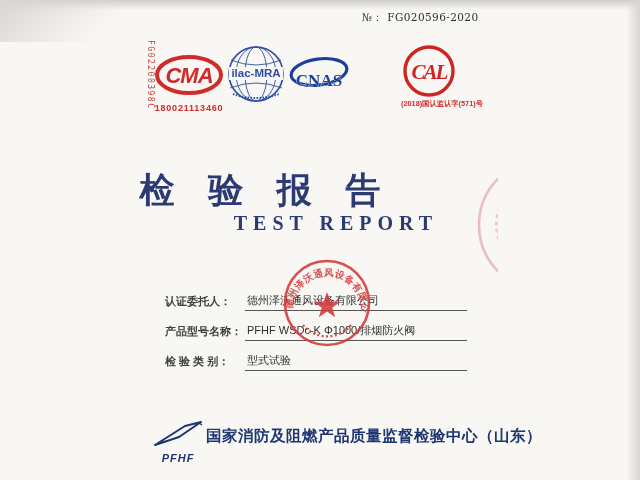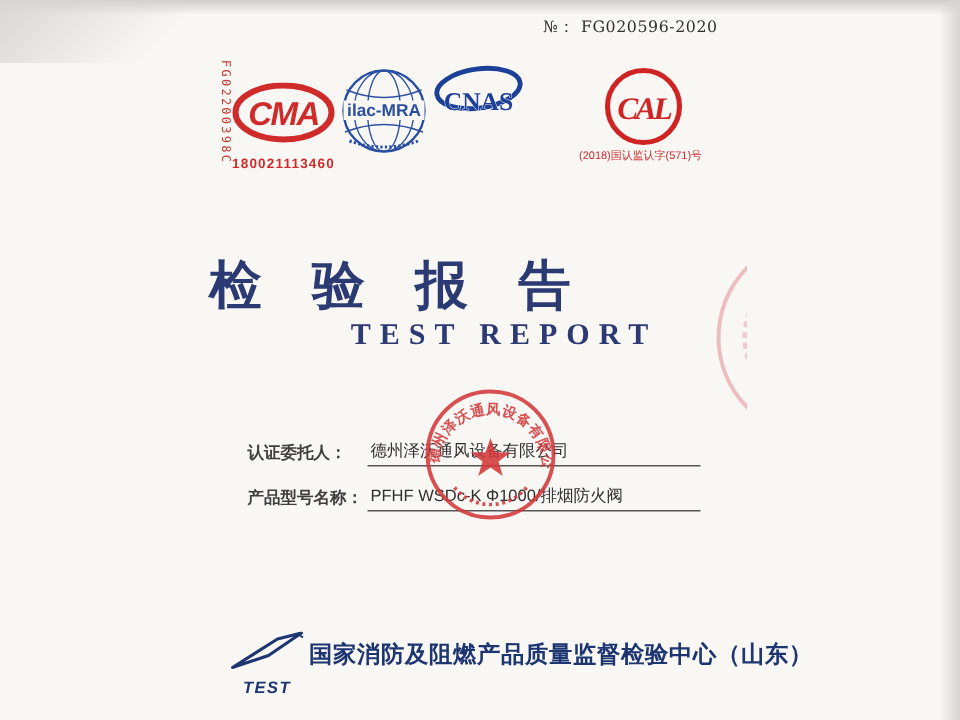--- a/index.html
+++ b/index.html
@@ -23,27 +23,27 @@
 
   .side-serial { position:absolute; left:146px; top:40px; height:90px;
     writing-mode:vertical-rl; text-orientation:mixed;
     font-size:8px; color:#c23a35; letter-spacing:1.5px; font-family:"DejaVu Sans Mono", monospace; }
 
   
   .mark { position:absolute; text-align:center; }
   .mark-cma { left:154px; top:55px; width:70px; }
   .cma-num { font-size:9px; font-weight:bold; color:#cf2b2b; letter-spacing:0.8px; margin-top:2px; }
   .mark-ilac { left:226px; top:44px; width:60px; }
-  .mark-cnas { left:289px; top:42px; width:60px; }
+  .mark-cnas { left:289px; top:55px; width:60px; }
   .cnas-caption { position:absolute; left:351px; top:51px; width:48px; text-align:left; }
   .cnas-caption .zh { font-size:7.5px; font-weight:bold; color:#b03a34; line-height:10px; letter-spacing:1px; }
   .cnas-caption .en { font-size:6.8px; color:#3a3a3a; line-height:9.5px; letter-spacing:0.2px; }
   .mark-cal { left:397px; top:45px; width:64px; }
-  .cal-caption { position:absolute; left:384px; top:99px; width:84px; text-align:right;
-    font-size:7.3px; color:#cf2b2b; font-weight:normal; white-space:nowrap; }
+  .cal-caption { position:absolute; left:400px; top:99px; width:84px; text-align:center;
+    font-size:7.3px; color:#cf2b2b; font-weight:bold; white-space:nowrap; }
 
   .title-zh { position:absolute; left:0; top:167px; width:520px; text-align:center;
     font-size:35px; font-weight:bold; color:#2b3a72; letter-spacing:12px; text-indent:12px; }
   .title-en { position:absolute; left:0; top:212px; width:640px; text-align:center;
     font-family:"Liberation Serif", serif; font-size:20px; font-weight:bold;
     color:#2b3a72; letter-spacing:6px; text-indent:6px;padding-left:26px; }
 
   
   .field { position:absolute; left:165px; width:302px; display:flex; align-items:flex-end; }
   .field .label { width:80px; flex:none; font-size:11px; color:#3f3f3f; font-weight:bold; padding-bottom:2px; }
@@ -127,36 +127,40 @@
   </div>
 
   <div class="field field-1">
     <span class="label">认证委托人：</span>
     <span class="value">德州泽沃通风设备有限公司</span>
   </div>
   <div class="field field-2">
     <span class="label">产品型号名称：</span>
     <span class="value">PFHF WSDc-K Φ1000/排烟防火阀</span>
   </div>
+  <div class="field field-3">
+    <span class="label">检 验 类 别：</span>
+    <span class="value">型式试验</span>
+  </div>
 
   <div class="company-seal">
     <svg width="88" height="88" viewBox="0 0 88 88">
       <defs>
         <path id="sealArc" d="M 9,52 A 35,35 0 1 1 79,52" fill="none"></path>
       </defs>
       <circle cx="44" cy="44" r="42" fill="none" stroke="#d4383a" stroke-width="2.6"></circle>
       <text font-size="9.5" font-weight="bold" fill="#d4383a" letter-spacing="0.5" font-family="Liberation Sans, sans-serif">
         <textPath href="#sealArc" startOffset="2">德州泽沃通风设备有限公司</textPath>
       </text>
       <polygon points="44,33 47.3,42.5 57.3,42.7 49.3,48.7 52.2,58.3 44,52.6 35.8,58.3 38.7,48.7 30.7,42.7 40.7,42.5" fill="#d4383a"></polygon>
       <path d="M 20,66 A 31,31 0 0 0 68,66" fill="none" stroke="#d4383a" stroke-width="2.4" stroke-dasharray="2,2.4"></path>
     </svg>
   </div>
 
   <div class="footer-logo">
     <svg width="50" height="26" viewBox="0 0 50 26">
       <path d="M2 24 L32 5 L48 1 L26 16 Z" fill="none" stroke="#1d3570" stroke-width="2" stroke-linejoin="round"></path>
       <path d="M46 2 L49 4" stroke="#1d3570" stroke-width="1.4"></path>
     </svg>
-    <div class="sdqi">TEST</div>
+    <div class="sdqi">PFHF</div>
   </div>
   <div class="footer-zh">国家消防及阻燃产品质量监督检验中心（山东）</div>
 </div>
 
 </body></html>

